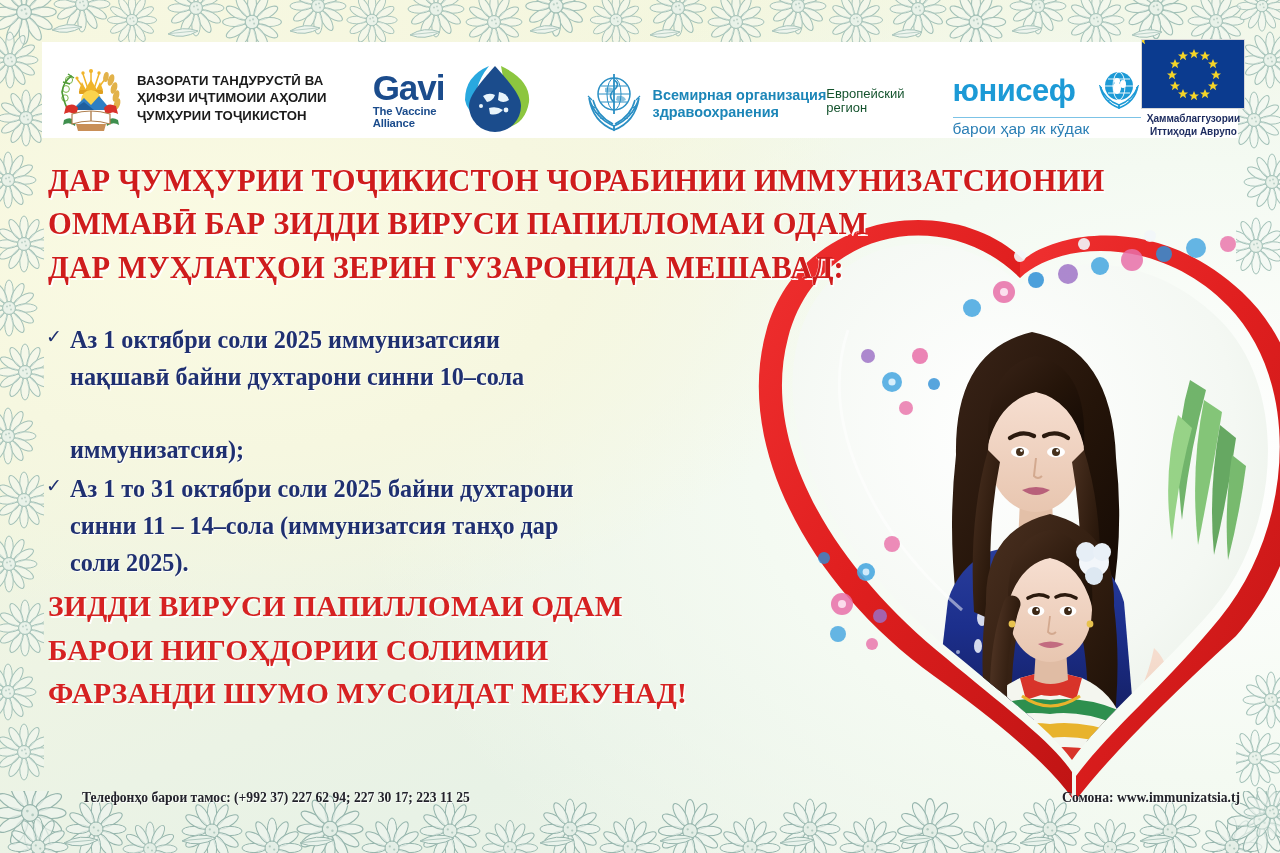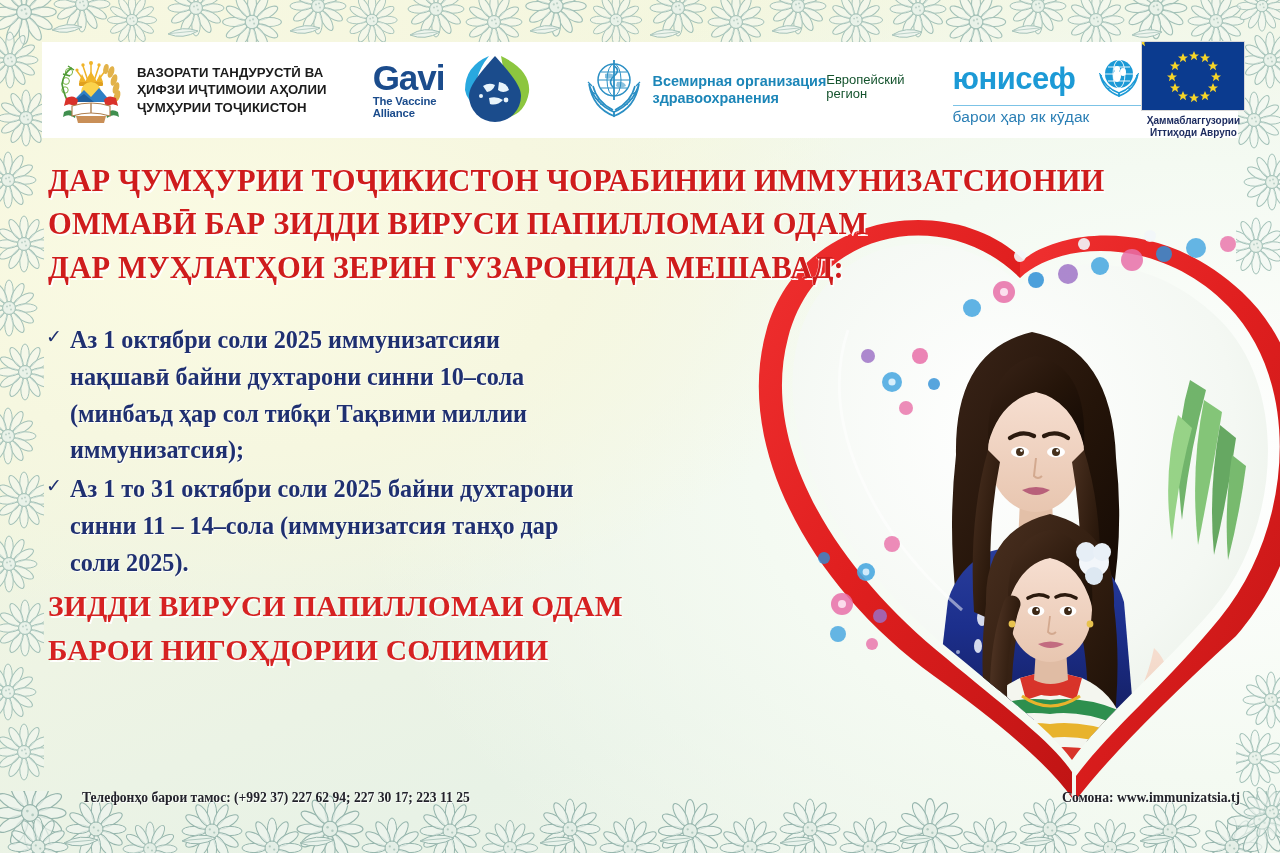--- a/index.html
+++ b/index.html
@@ -27,21 +27,21 @@
   .band-bottom { bottom: 0; height: 62px; }
   .band-left { top: 0; bottom: 0; left: 0; width: 44px; height: auto; }
   .band-right { top: 0; bottom: 0; right: 0; width: 44px; left: auto; height: auto; }
   .border-band svg { display: block; }
 
   
   .logo-bar {
     position: absolute; left: 42px; top: 42px;
     width: 1196px; height: 96px;
     background: #fff;
-    display: flex; align-items: center;
+    display: flex; align-items: flex-end;
     padding: 0 12px;
     z-index: 6;
   }
   .logo-block { display: flex; align-items: center; }
 
   
   .moh { gap: 9px; }
   .moh-text {
     font-size: 13.2px; font-weight: 700; line-height: 1.33;
     color: #1b1b1b; letter-spacing: .1px; white-space: nowrap;
@@ -744,35 +744,36 @@
     <div>ОММАВӢ БАР ЗИДДИ ВИРУСИ ПАПИЛЛОМАИ ОДАМ</div>
     <div>ДАР МУҲЛАТҲОИ ЗЕРИН ГУЗАРОНИДА МЕШАВАД:</div>
   </div>
 
   <div class="bullets">
     <div class="bullet">
       <span class="bullet-check">✓</span>
       <span class="bullet-text">
         <span>Аз 1 октябри соли 2025 иммунизатсияи</span><br>
         <span>нақшавӣ байни духтарони синни 10–сола</span><br>
-        <span>(минбаъд ҳар сол тибқи Тақвими миллии</span><br>
+        <br>
         <span>иммунизатсия);</span>
       </span>
     </div>
     <div class="bullet">
       <span class="bullet-check">✓</span>
       <span class="bullet-text">
         <span>Аз 1 то 31 октябри соли 2025 байни духтарони</span><br>
         <span>синни 11 – 14–сола (иммунизатсия танҳо дар</span><br>
         <span>соли 2025).</span>
       </span>
     </div>
   </div>
 
   <div class="slogan">
     <div>ЗИДДИ ВИРУСИ ПАПИЛЛОМАИ ОДАМ</div>
     <div>БАРОИ НИГОҲДОРИИ СОЛИМИИ</div>
+    <div>ФАРЗАНДИ ШУМО МУСОИДАТ МЕКУНАД!</div>
   </div>
 
   <div class="footer-phone">Телефонҳо барои тамос: (+992 37) 227 62 94; 227 30 17; 223 11 25</div>
   <div class="footer-site">Сомона: www.immunizatsia.tj</div>
 
 </div>
 
 </body></html>

